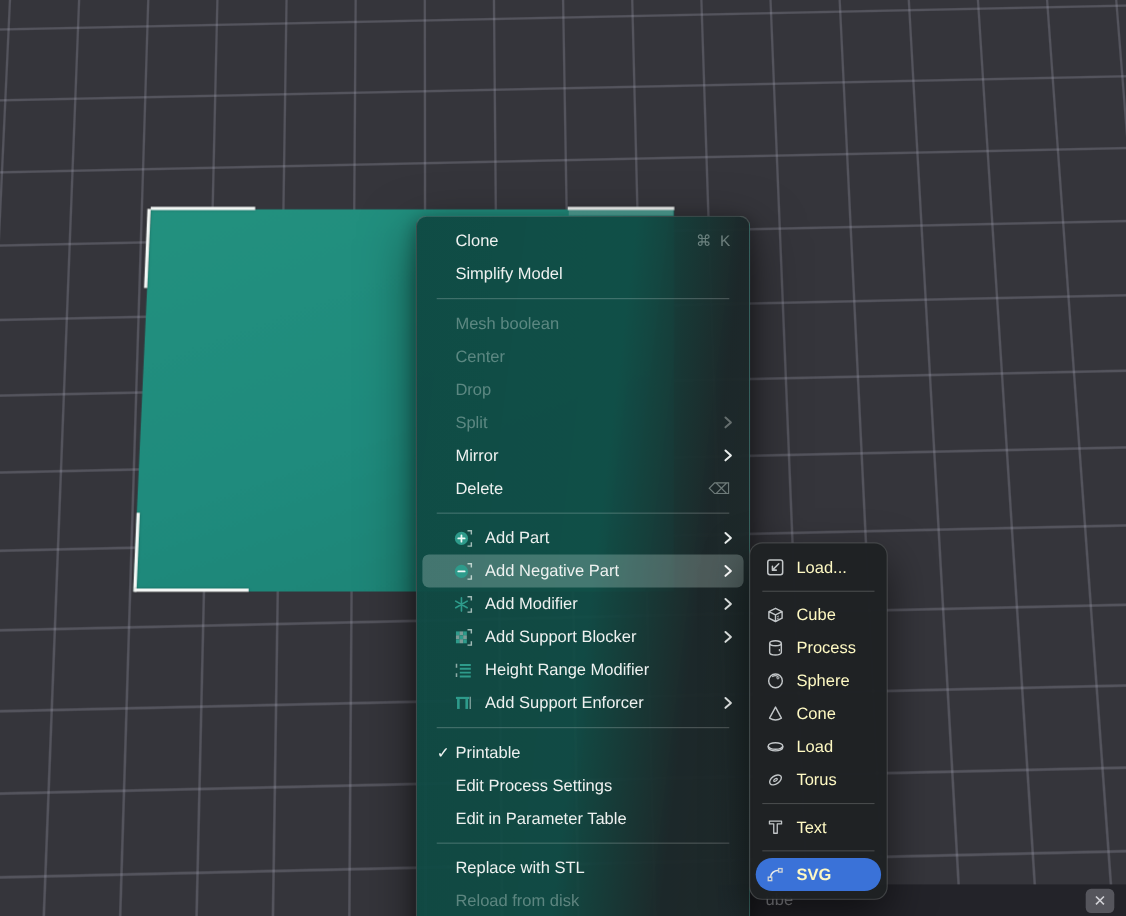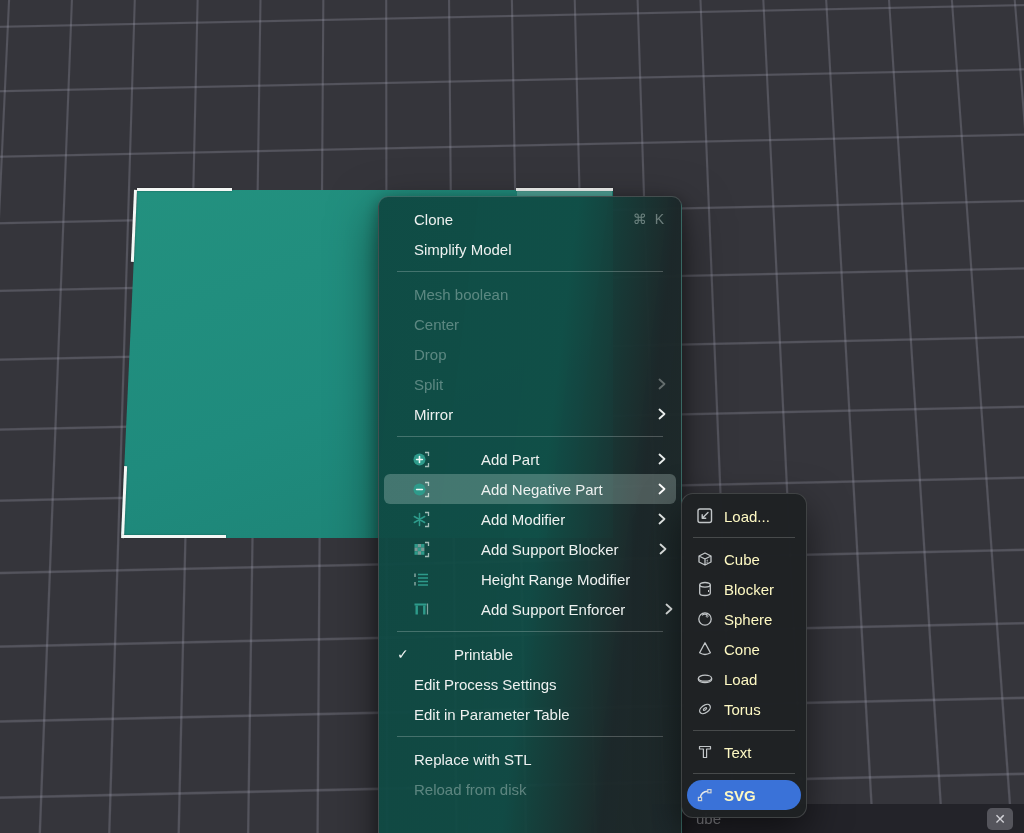--- a/index.html
+++ b/index.html
@@ -35,21 +35,21 @@
     border-radius:5px;color:#d2d2d7;font-size:14px;line-height:22px;text-align:center;cursor:default;}
   
   .menu{position:absolute;left:378px;top:196px;width:304px;height:670px;z-index:10;
     box-sizing:border-box;padding:7px 5px;
     border:1px solid rgba(255,255,255,0.17);border-bottom:none;
     border-radius:10px 10px 0 0;
     background:linear-gradient(97deg, rgba(15,73,67,0.96) 0%, rgba(16,76,69,0.95) 52%,
                rgba(28,40,41,0.97) 78%, rgba(31,42,44,0.98) 100%);
     box-shadow:0 18px 48px rgba(0,0,0,0.5),0 4px 16px rgba(0,0,0,0.35);}
   .mi{display:flex;align-items:center;height:30px;padding:0 10px 0 30px;border-radius:6px;
-      color:#eef1f0;font-size:15px;white-space:nowrap;gap:40px;}
+      color:#eef1f0;font-size:15px;white-space:nowrap;}
   .mi.has-ic{padding-left:27px;}
   .mi.checkable{padding-left:13px;}
   .mi.disabled{color:rgba(198,216,211,0.42);align-items:center;}
   .mi.hl{background:rgba(218,238,233,0.26);}
   .mi .ic{width:21px;height:21px;margin-right:9px;flex:0 0 auto;display:flex;align-items:center;justify-content:center;}
   .mi .chk{width:17px;flex:0 0 auto;font-size:14px;color:#f2f5f4;}
   .mi .sc{margin-left:auto;color:rgba(222,235,232,0.42);font-size:14px;letter-spacing:2px;}
   .mi .chev{margin-left:auto;display:flex;align-items:center;}
   .mi .chev.dim{opacity:0.35;}
   .msep{height:1px;background:rgba(255,255,255,0.22);margin:7px 13px;}
@@ -114,20 +114,24 @@
       </span>
     </div>
     <div class="mi">
       <span>Mirror</span>
       <span class="chev">
         <svg width="8" height="12" viewBox="0 0 8 12">
             <path d="M1.5 1.5 L6.5 6 L1.5 10.5" fill="none" stroke="#e9edec" stroke-width="1.8" stroke-linecap="round" stroke-linejoin="round"></path>
           </svg>
       </span>
     </div>
+    <div class="mi">
+      <span>Delete</span>
+      <span class="sc">⌫</span>
+    </div>
 
     <div class="msep"></div>
 
     <div class="mi has-ic">
       <span class="ic">
         <svg width="21" height="21" viewBox="0 0 21 21">
           <path d="M14 3.5 H17.5 V7 M17.5 14 V17.5 H14" fill="none" stroke="rgba(225,236,233,0.7)" stroke-width="1.3"></path>
           <circle cx="8.5" cy="10.5" r="6" fill="#2E9B8B"></circle>
           <path d="M8.5 7.6 V13.4 M5.6 10.5 H11.4" stroke="#eefaf7" stroke-width="1.6" stroke-linecap="round"></path>
         </svg>
@@ -269,21 +273,21 @@
     </div>
 
     <div class="si">
       <span class="ic">
         <svg width="20" height="20" viewBox="0 0 20 20">
           <ellipse cx="10" cy="5.8" rx="5.3" ry="2.3" fill="none" stroke="#c2c6c8" stroke-width="1.3"></ellipse>
           <path d="M4.7 5.8 V14.2 A5.3 2.3 0 0 0 15.3 14.2 V5.8" fill="none" stroke="#c2c6c8" stroke-width="1.3"></path>
           <path d="M13.5 11 V13" stroke="#c2c6c8" stroke-width="1"></path>
         </svg>
       </span>
-      <span>Blocker</span>
+      <span>Process</span>
     </div>
 
     <div class="si">
       <span class="ic">
         <svg width="20" height="20" viewBox="0 0 20 20">
           <circle cx="10" cy="10" r="6.2" fill="none" stroke="#c2c6c8" stroke-width="1.3"></circle>
           <path d="M7 6.3 A4.6 4.6 0 0 1 12.4 5.9" fill="none" stroke="#c2c6c8" stroke-width="1.1"></path>
           <circle cx="12.2" cy="7.2" r="1" fill="none" stroke="#c2c6c8" stroke-width="0.9"></circle>
         </svg>
       </span>

